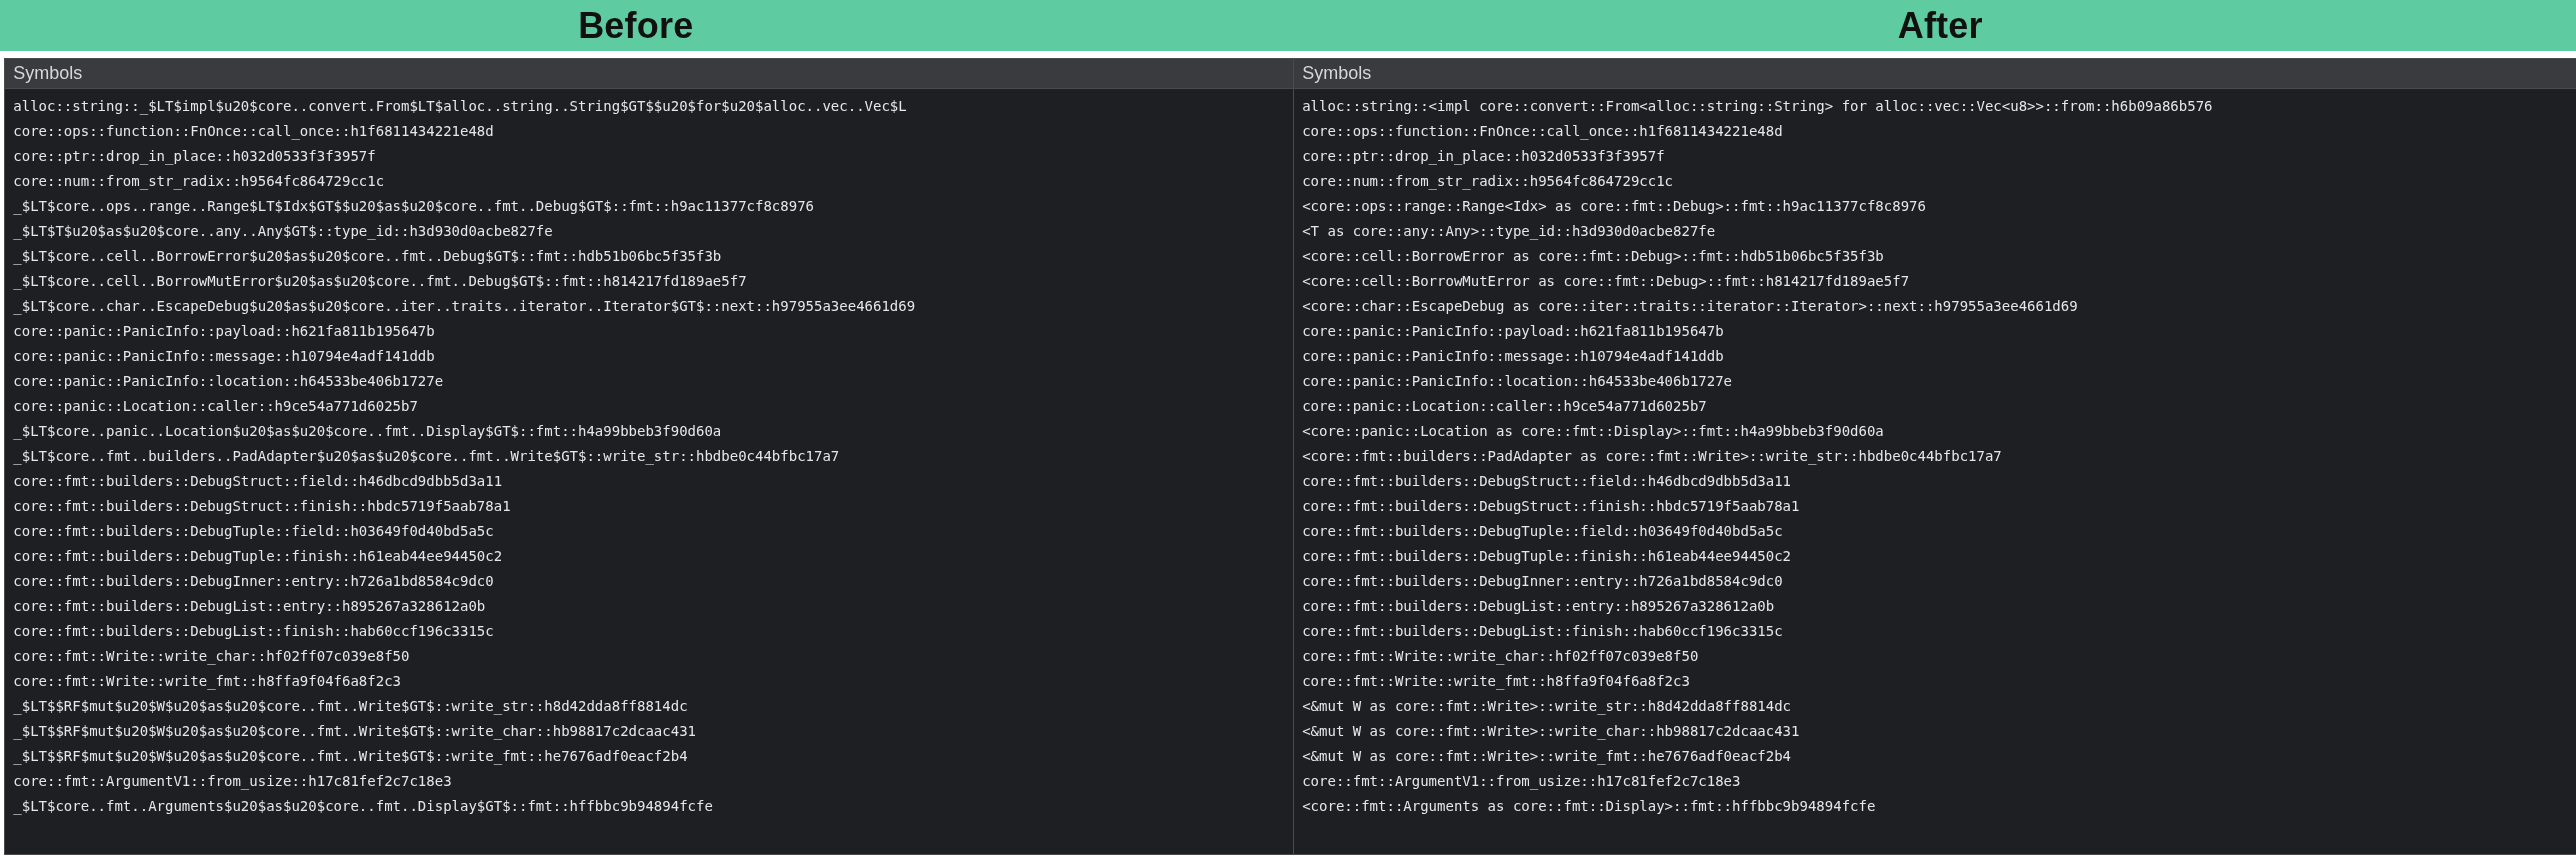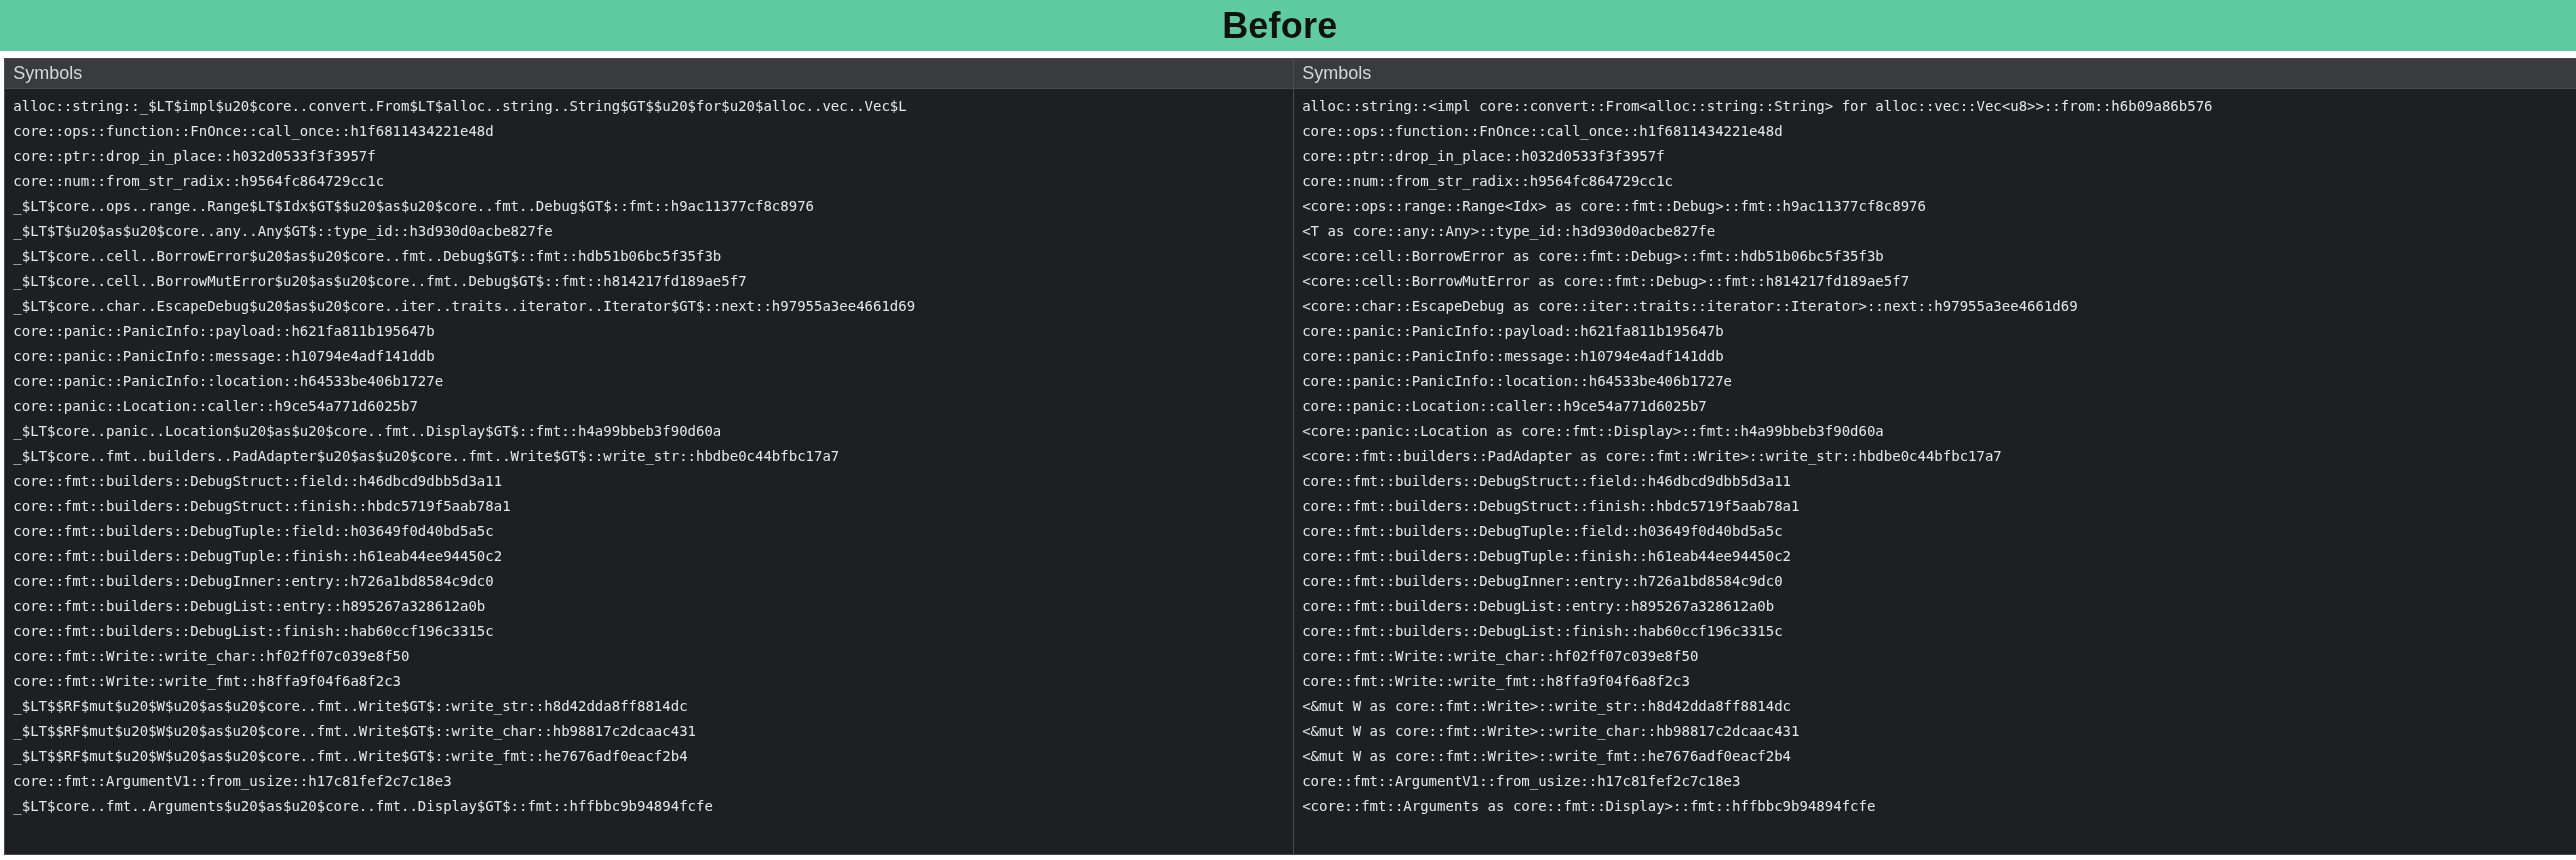--- a/index.html
+++ b/index.html
@@ -70,20 +70,21 @@
     overflow: hidden;
     text-overflow: clip;
   }
 </style>
 </head>
 <body>
 <div class="wrap">
 
   <div class="titlebar">
     <div class="titlecell left">Before</div>
+    <div class="titlecell right">After</div>
   </div>
 
   <div class="pane left">
     <div class="panehead">
       <span>Symbols</span>
       <span class="icons">
         <span class="icon">
           <svg viewBox="0 0 16 16" width="13" height="13" fill="none" stroke="#aaa" stroke-width="1.4">
             <rect x="2" y="4" width="9" height="9"></rect>
               <rect x="5" y="1" width="9" height="9"></rect>

